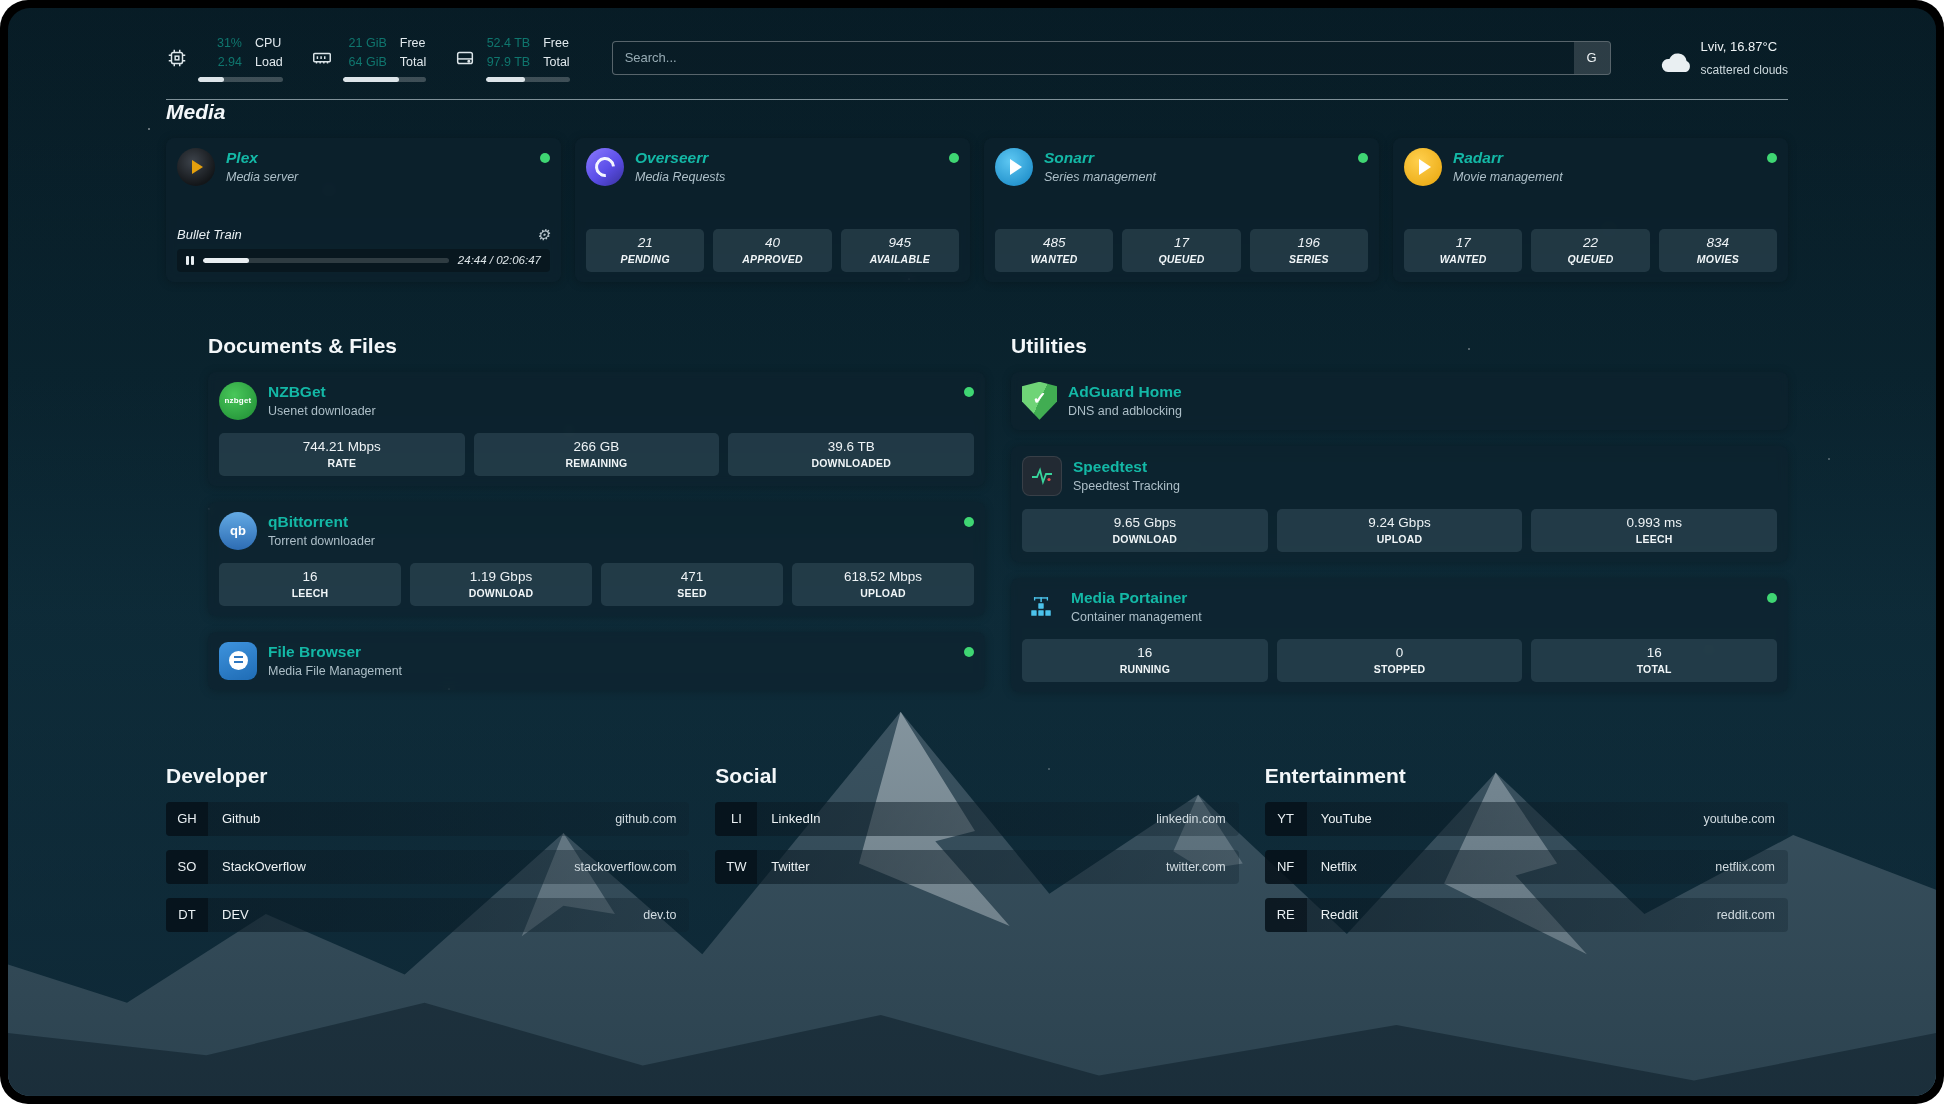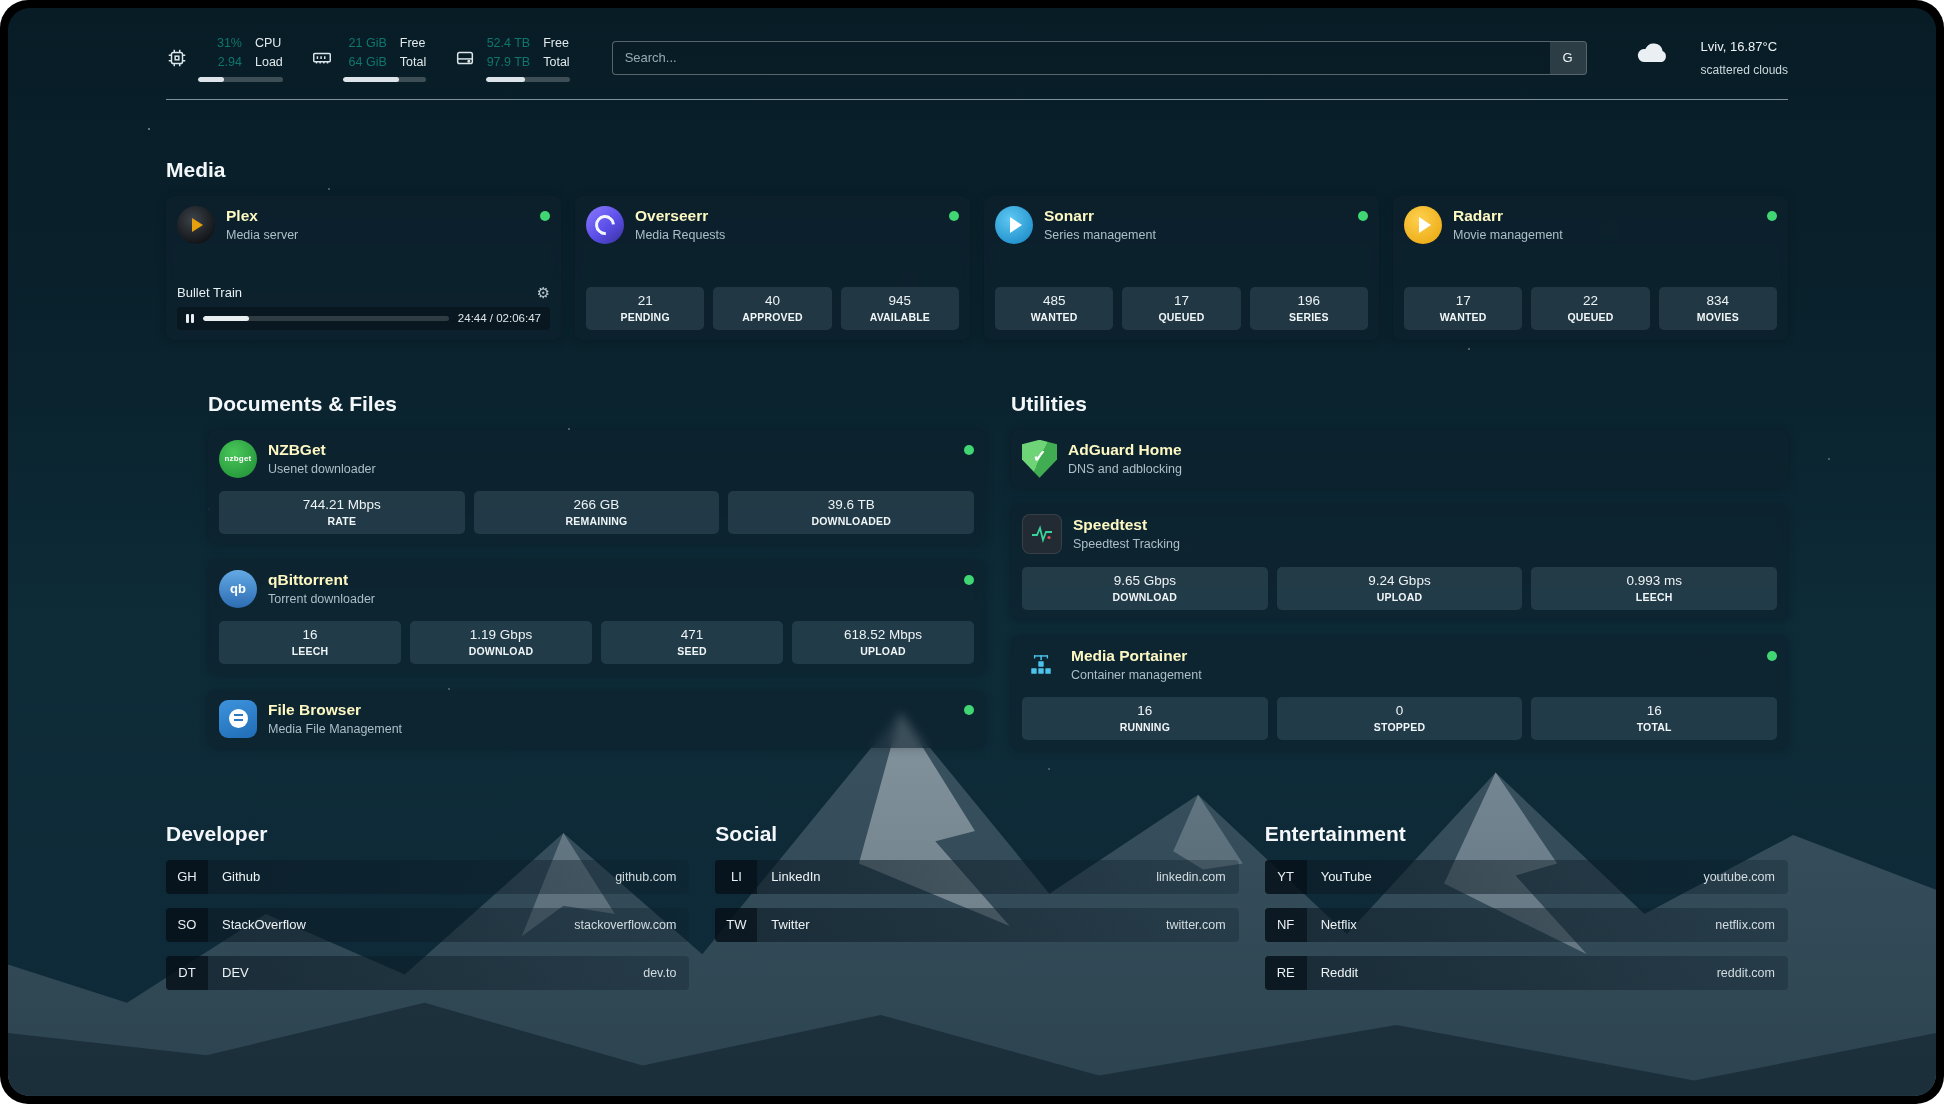--- a/index.html
+++ b/index.html
@@ -24,36 +24,36 @@
   .m-rows{display:flex;gap:13px;font-size:12.5px;line-height:1.55;}
   .m-vals{text-align:right;color:#0f766e;min-width:44px;}
   .m-labs{color:#e2eaee;}
   .m-bar{margin-top:4px;height:5px;border-radius:3px;background:rgba(255,255,255,.22);overflow:hidden;}
   .m-fill{display:block;height:100%;background:#dce4e9;border-radius:3px;}
   .search{flex:1;display:flex;margin:0 46px 0 42px;height:32px;border:1px solid rgba(255,255,255,.32);border-radius:4px;
     background:rgba(10,28,38,.45);overflow:hidden;align-items:stretch;}
   .search input{flex:1;background:transparent;border:0;outline:0;color:#e9f0f3;font-size:13px;padding:0 12px;font-family:inherit;}
   .search input::placeholder{color:#97abb4;}
   .g-btn{width:36px;background:rgba(255,255,255,.15);color:#eef3f5;font-size:13px;display:flex;align-items:center;justify-content:center;cursor:pointer;}
-  .weather{display:flex;align-items:flex-start;gap:28px;}
+  .weather{display:flex;align-items:flex-end;gap:4px;}
   .cloud svg{width:40px;height:28px;display:block;}
   .w-loc{font-size:13px;color:#eef3f5;}
   .w-cond{font-size:12px;color:#ccd8dd;margin-top:9px;}
   .divider{margin-top:17px;height:1px;background:rgba(224,238,244,.55);}
 
   
   h2.sec{font-size:21px;font-weight:700;color:#f3f7f9;margin:0 0 14px;}
-  .media-sec{margin-top:58px;}
+  .media-sec{font-style:italic;}
   .media-grid{display:grid;grid-template-columns:repeat(4,1fr);gap:14px;}
   .card{background:rgba(14,34,45,.6);border-radius:8px;padding:10px 11px;display:flex;flex-direction:column;position:relative;
     box-shadow:0 1px 10px rgba(0,0,0,.22);backdrop-filter:blur(5px);}
   .media-grid .card{min-height:124px;}
   .card-head{display:flex;align-items:center;gap:11px;cursor:pointer;}
   .titles{min-width:0;}
-  .card-title{font-size:15.5px;font-weight:700;color:#fef9c3;white-space:nowrap;}
+  .card-title{font-size:15.5px;font-weight:700;color:#14b8a6;white-space:nowrap;}
   .card-sub{font-size:12.5px;color:#adbfc8;margin-top:3px;white-space:nowrap;}
   .dot{width:10px;height:10px;border-radius:50%;background:#3fd673;margin-left:auto;align-self:flex-start;margin-top:5px;flex:0 0 auto;}
   .stats{display:grid;gap:9px;margin-top:13px;}
   .media-grid .stats,.plex-bottom{margin-top:auto;}
   .stats.c3{grid-template-columns:repeat(3,1fr);}
   .stats.c4{grid-template-columns:repeat(4,1fr);}
   .stat{background:rgba(170,200,215,.14);border-radius:5px;text-align:center;padding:6px 16px 7px;}
   .stat .v{font-size:13.5px;color:#eef3f6;white-space:nowrap;}
   .stat .l{font-size:10.5px;font-weight:700;margin-top:3px;letter-spacing:.2px;color:#f1f6f8;white-space:nowrap;}
 

